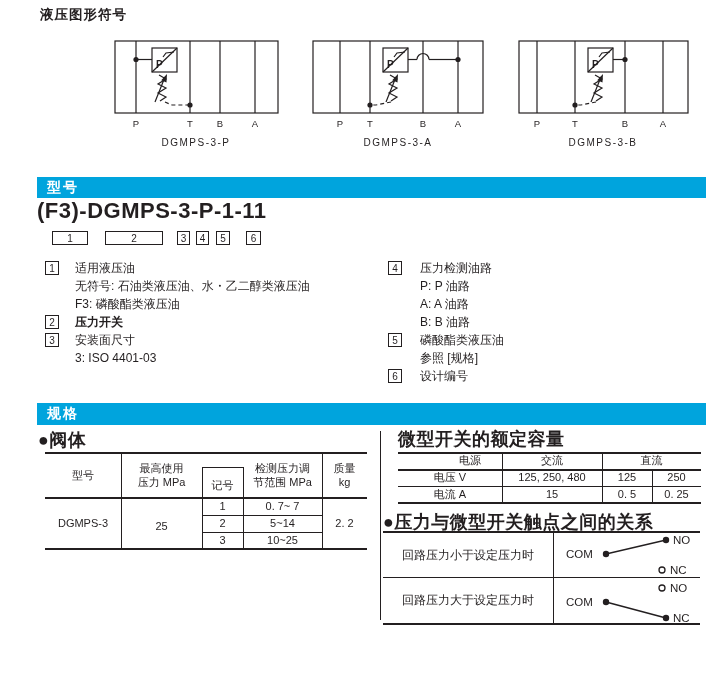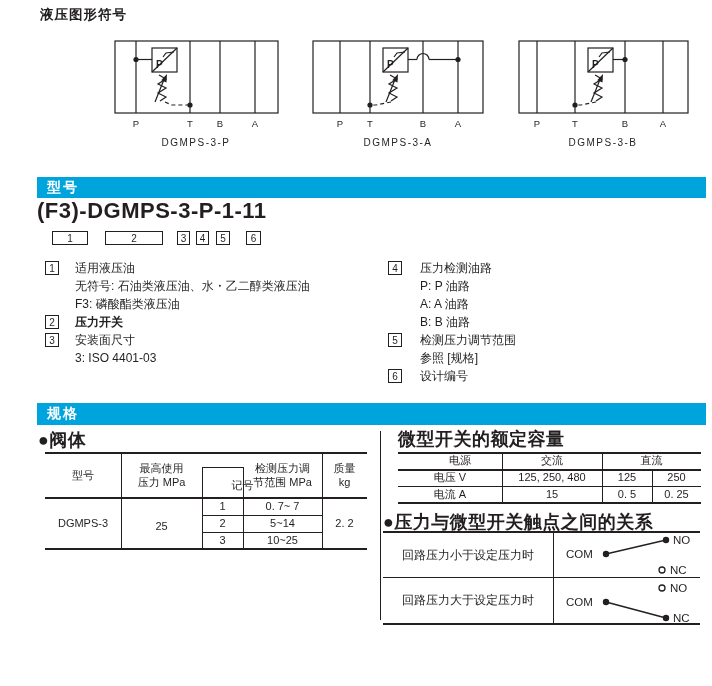--- a/index.html
+++ b/index.html
@@ -130,21 +130,21 @@
   <div class="marker" style="left:45px;top:333px;">3</div>
   <div class="note" style="left:75px;top:333px;">安装面尺寸</div>
   <div class="note" style="left:75px;top:351px;">3: ISO 4401-03</div>
 
   <div class="marker" style="left:388px;top:261px;">4</div>
   <div class="note" style="left:420px;top:261px;">压力检测油路</div>
   <div class="note" style="left:420px;top:279px;">P: P 油路</div>
   <div class="note" style="left:420px;top:297px;">A: A 油路</div>
   <div class="note" style="left:420px;top:315px;">B: B 油路</div>
   <div class="marker" style="left:388px;top:333px;">5</div>
-  <div class="note" style="left:420px;top:333px;">检测压力调节范围</div>
+  <div class="note" style="left:420px;top:333px;">磷酸酯类液压油</div>
   <div class="note" style="left:420px;top:351px;">参照 [规格]</div>
   <div class="marker" style="left:388px;top:369px;">6</div>
   <div class="note" style="left:420px;top:369px;">设计编号</div>
 
   <div class="bar" style="top:403px;height:22px;">
     <span>规格</span>
   </div>
 
   <div class="h2" style="left:38px;top:428px;">●阀体</div>
 
@@ -157,21 +157,21 @@
   <div class="vl" style="left:202px;top:467px;width:1px;height:83px;"></div>
   <div class="vl" style="left:243px;top:467px;width:1px;height:83px;"></div>
   <div class="vl" style="left:322px;top:452px;width:1px;height:98px;"></div>
   <div class="hl" style="left:202px;top:467px;width:42px;height:1px;"></div>
 
   <div class="cell" style="left:45px;top:454px;width:76px;height:43px;">型号</div>
   <div class="cell" style="left:121px;top:454px;width:81px;height:43px;">
     <span>最高使用</span>
     <span>压力 MPa</span>
   </div>
-  <div class="cell" style="left:202px;top:467px;width:41px;height:38px;margin-left:20px;">记号</div>
+  <div class="cell" style="left:202px;top:467px;width:41px;height:38px;">记号</div>
   <div class="cell" style="left:243px;top:454px;width:79px;height:43px;">
     <span>检测压力调</span>
     <span>节范围 MPa</span>
   </div>
   <div class="cell" style="left:322px;top:454px;width:45px;height:43px;">
     <span>质量</span>
     <span>kg</span>
   </div>
 
   <div class="cell" style="left:45px;top:499px;width:76px;height:49px;">DGMPS-3</div>
@@ -189,21 +189,21 @@
   <div class="h2" style="left:398px;top:427px;">微型开关的额定容量</div>
 
   <div class="hl" style="left:398px;top:452px;width:303px;height:2px;"></div>
   <div class="hl" style="left:398px;top:469px;width:303px;height:2px;"></div>
   <div class="hl" style="left:398px;top:486px;width:303px;height:1px;"></div>
   <div class="hl" style="left:398px;top:502px;width:303px;height:2px;"></div>
   <div class="vl" style="left:502px;top:452px;width:1px;height:52px;"></div>
   <div class="vl" style="left:602px;top:452px;width:1px;height:52px;"></div>
   <div class="vl" style="left:652px;top:469px;width:1px;height:35px;"></div>
 
-  <div class="cell" style="left:408px;top:453px;width:104px;height:16px;">电源</div>
+  <div class="cell" style="left:418px;top:453px;width:104px;height:16px;">电源</div>
   <div class="cell" style="left:502px;top:453px;width:100px;height:16px;">交流</div>
   <div class="cell" style="left:602px;top:453px;width:99px;height:16px;">直流</div>
 
   <div class="cell" style="left:398px;top:470px;width:104px;height:16px;">电压 V</div>
   <div class="cell" style="left:502px;top:470px;width:100px;height:16px;">125, 250, 480</div>
   <div class="cell" style="left:602px;top:470px;width:50px;height:16px;">125</div>
   <div class="cell" style="left:652px;top:470px;width:49px;height:16px;">250</div>
 
   <div class="cell" style="left:398px;top:487px;width:104px;height:15px;">电流 A</div>
   <div class="cell" style="left:502px;top:487px;width:100px;height:15px;">15</div>

